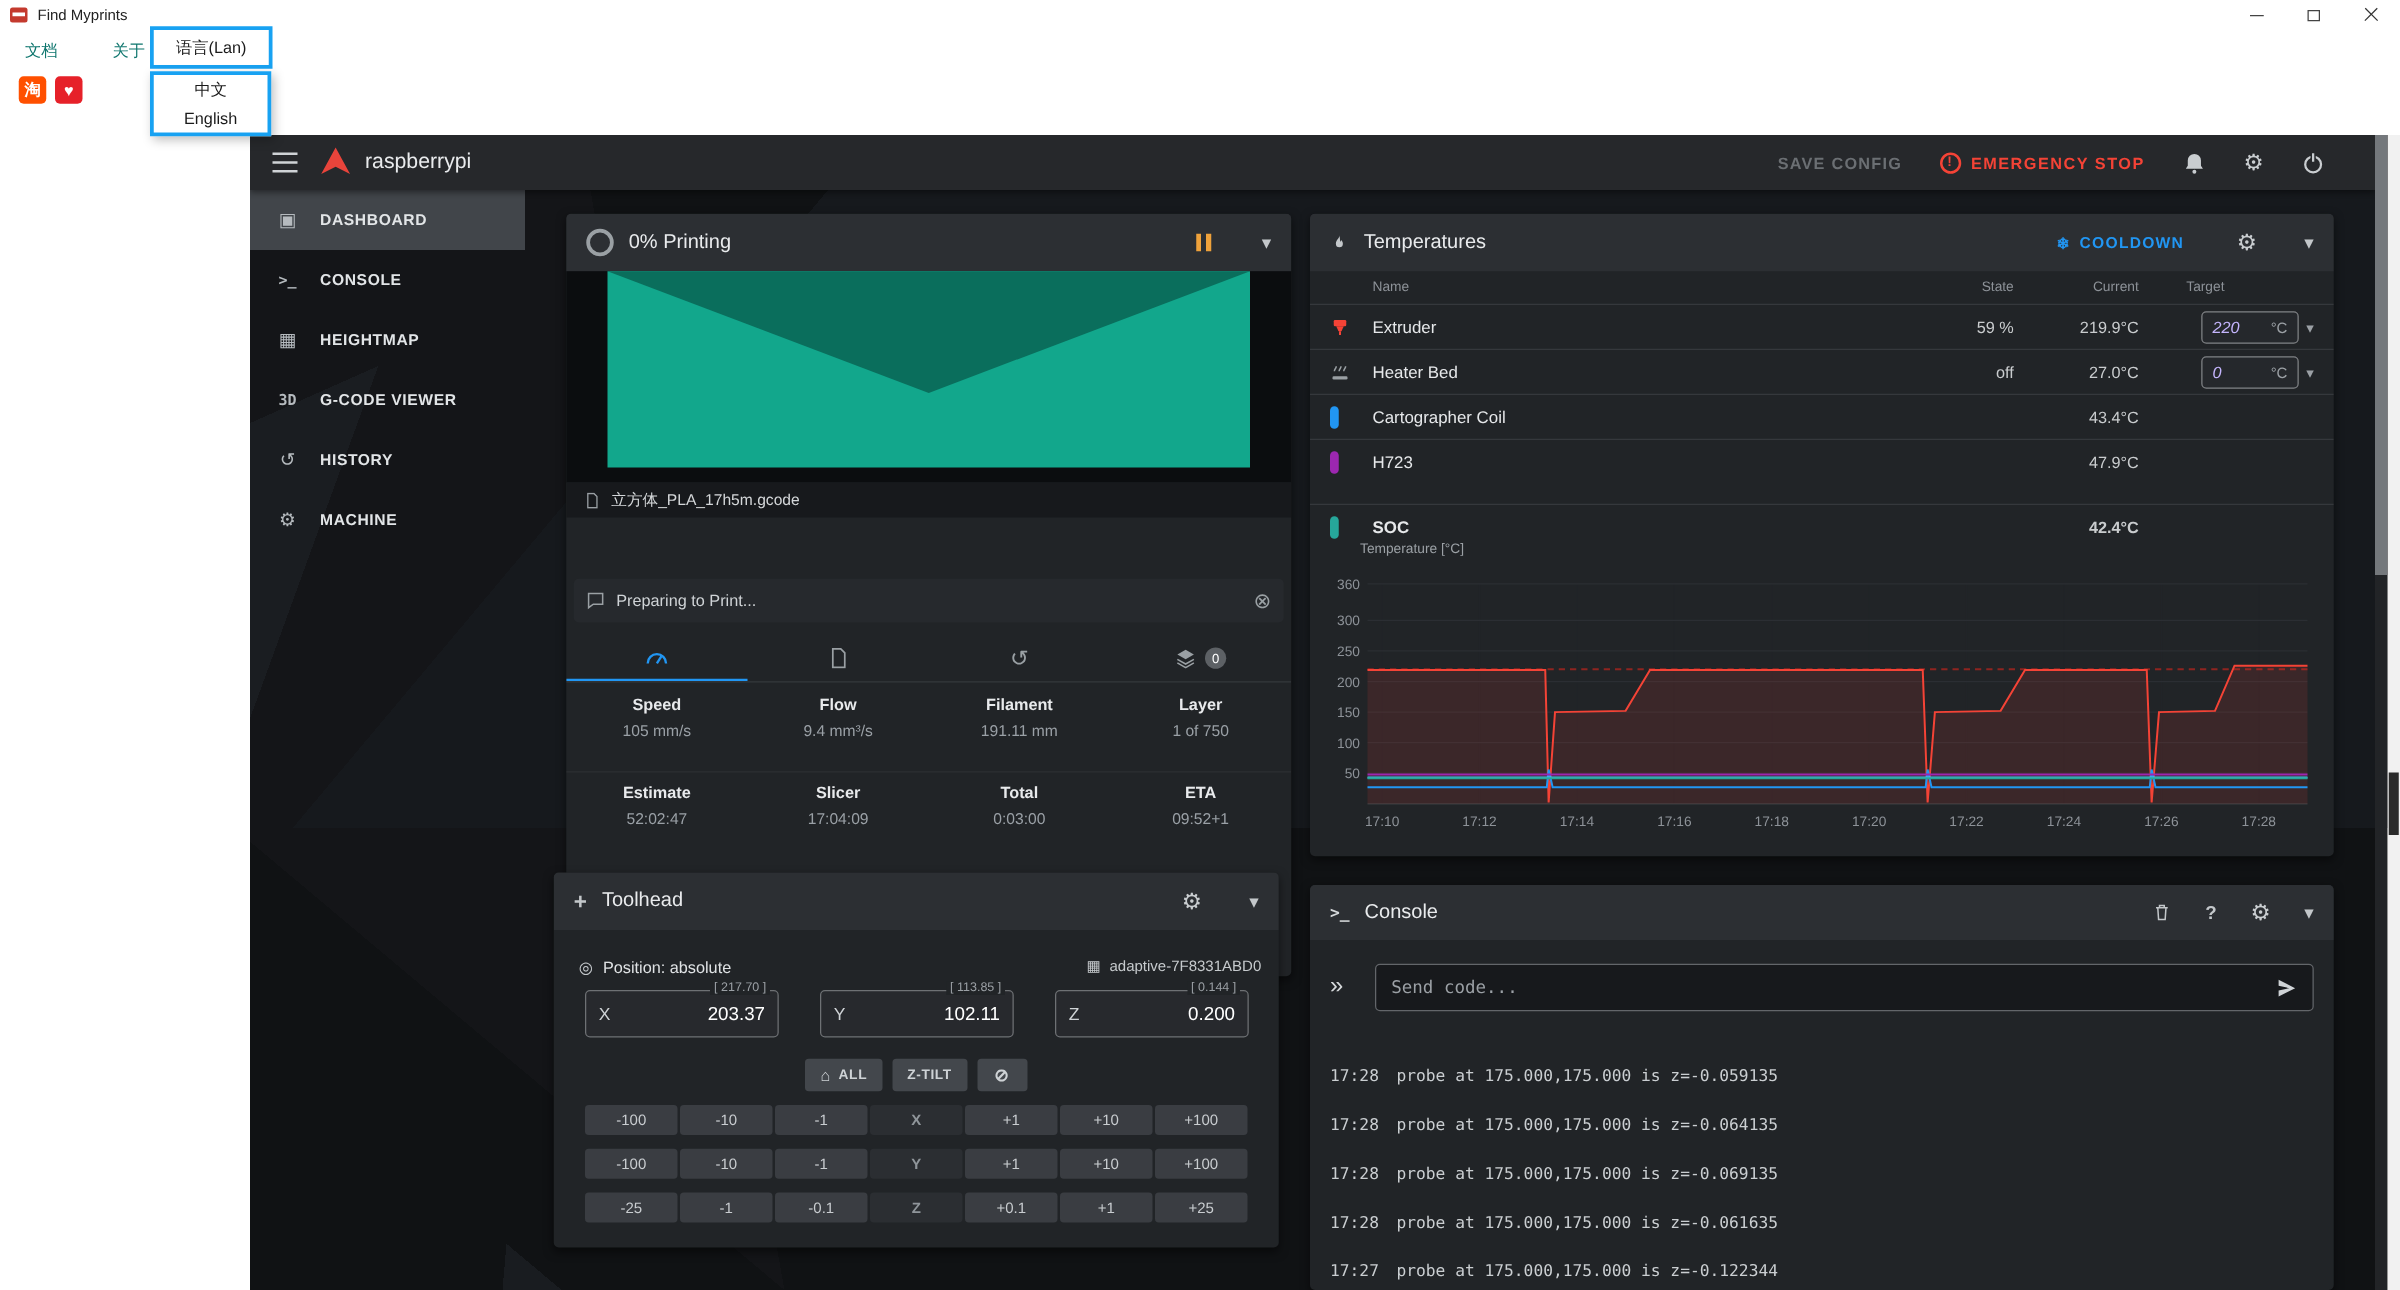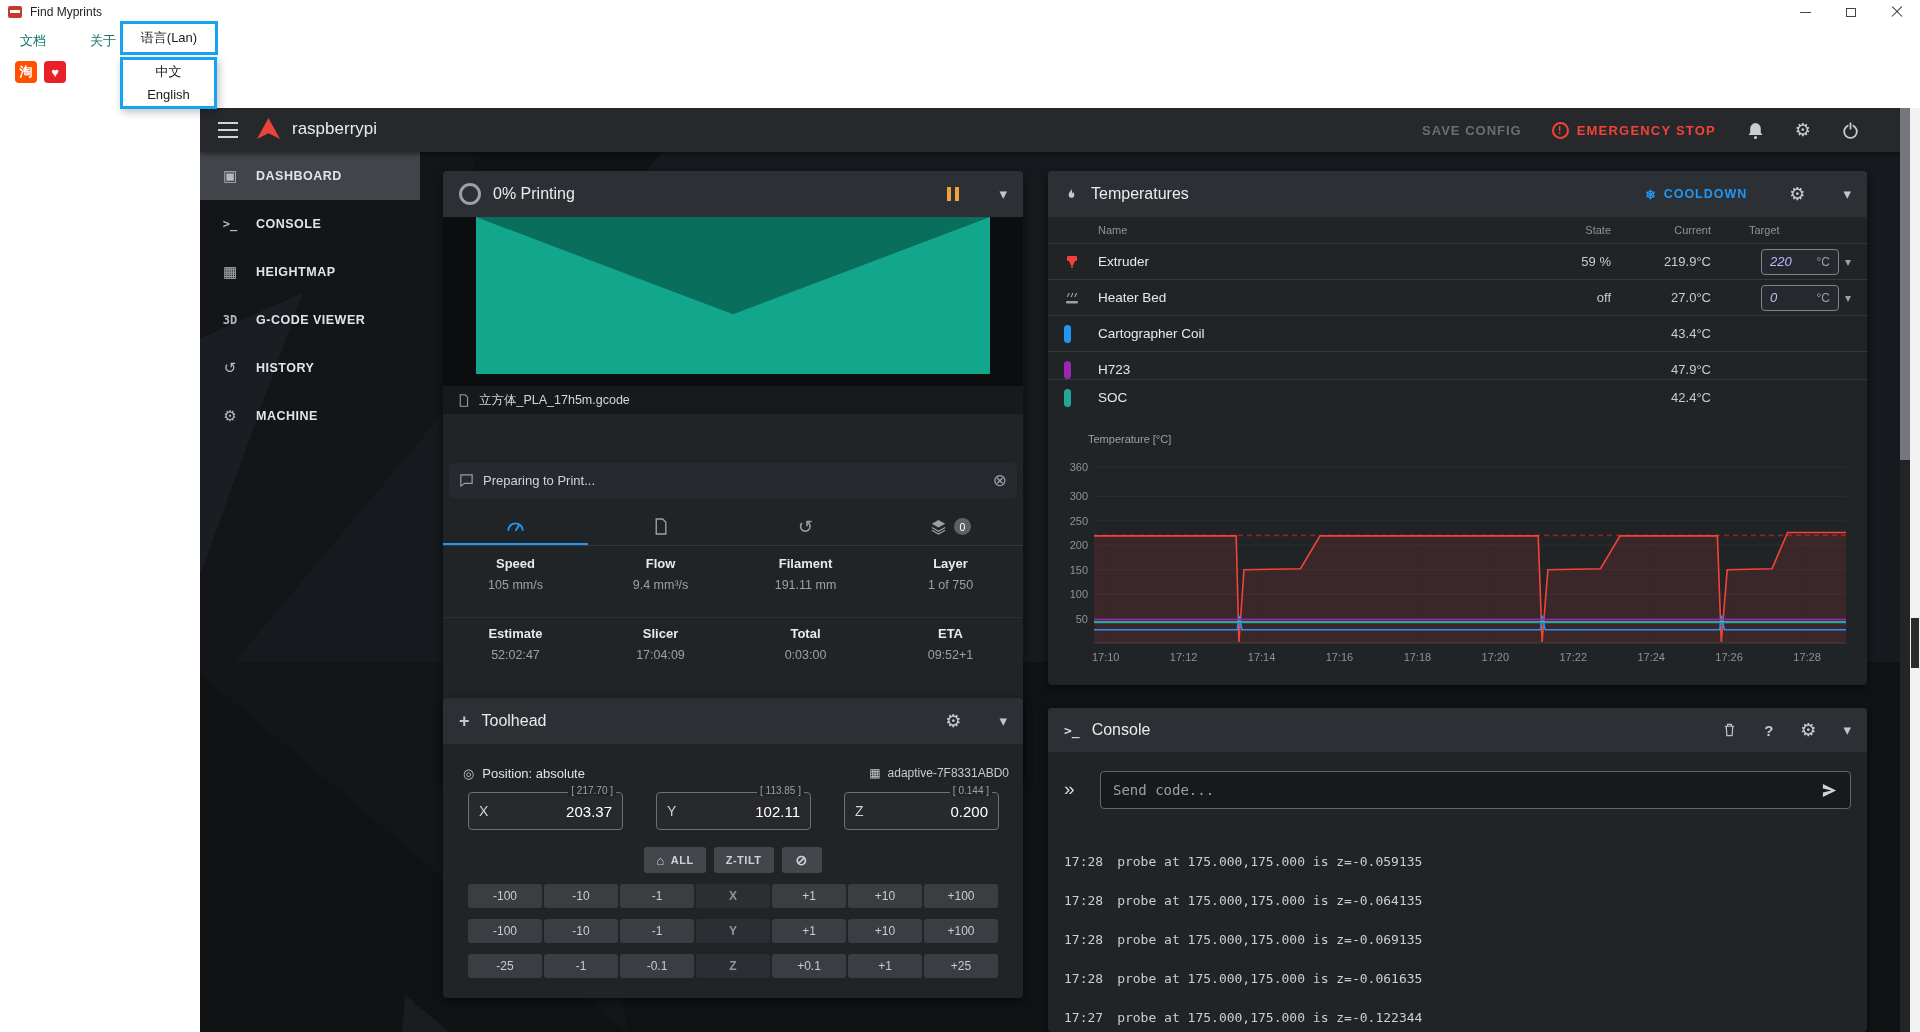--- a/index.html
+++ b/index.html
@@ -78,21 +78,21 @@
   .nav-ic.mono { font-size:12px; font-weight:bold; }
   .nav-label { font-size:12.5px; font-weight:bold; letter-spacing:.5px; color:#e2e5e7; }
 
   .panel { position:absolute; background:#212427; border-radius:4px; box-shadow:0 3px 8px rgba(0,0,0,.5); overflow:hidden; }
   .phead { height:46px; background:#2c2f33; display:flex; align-items:center; padding:0 16px; gap:12px; }
   .ptitle { font-size:16px; color:#e9ebed; }
   .chev { color:#c3c7ca; font-size:15px; }
   .phead .spacer { flex:1; }
 
   
-  .print-panel { left:243px; top:63px; width:580px; height:610px; }
+  .print-panel { left:253px; top:63px; width:580px; height:610px; }
   .prog-ring { width:22px; height:22px; border:3px solid #9aa0a4; border-radius:50%; }
   .pause-ic { width:12px; height:14px; background:linear-gradient(90deg,#efa23b 0 4px,transparent 4px 8px,#efa23b 8px 12px); }
   .preview { position:absolute; left:0; top:46px; width:580px; height:169px; background:#0b0d0f; }
   .preview-model { position:absolute; left:33px; top:0; width:514px; height:157px; background:#12a78c; }
   .preview-model::before { content:""; position:absolute; inset:0; background:#0a6e5c; clip-path:polygon(0 0,100% 0,50% 62%); }
   .filebar { position:absolute; left:0; top:215px; width:580px; height:28px; background:#17191c;
     display:flex; align-items:center; padding:0 14px; gap:9px; font-size:12.5px; color:#d4d7d9; }
   .jobrow { position:absolute; left:6px; right:6px; top:251px; height:33px; background:#2f3236; border-radius:4px;
     display:flex; align-items:center; padding:0 10px; gap:9px; font-size:13px; color:#d4d7d9; }
   .statusrow { position:absolute; left:6px; right:6px; top:292px; height:35px; background:#26292d; border-radius:4px;
@@ -505,21 +505,21 @@
       </div>
       <div class="trow" style="top:180px;">
         <span class="t-icon">
             <span class="pill" style="background:#9c27b0;"></span>
           </span>
         <span class="t-name">H723</span>
         <span class="t-state"></span>
         <span class="t-cur">47.9°C</span>
         <span class="t-target"></span>
       </div>
-      <div class="trow" style="top:208px;">
+      <div class="trow" style="top:232px;font-weight:bold;">
         <span class="t-icon">
             <span class="pill" style="background:#26a69a;"></span>
           </span>
         <span class="t-name">SOC</span>
         <span class="t-state"></span>
         <span class="t-cur">42.4°C</span>
         <span class="t-target"></span>
       </div>
       <div class="chart-title">Temperature [°C]</div>
       <svg id="temp-chart" width="800" height="232" viewBox="0 0 800 232">

